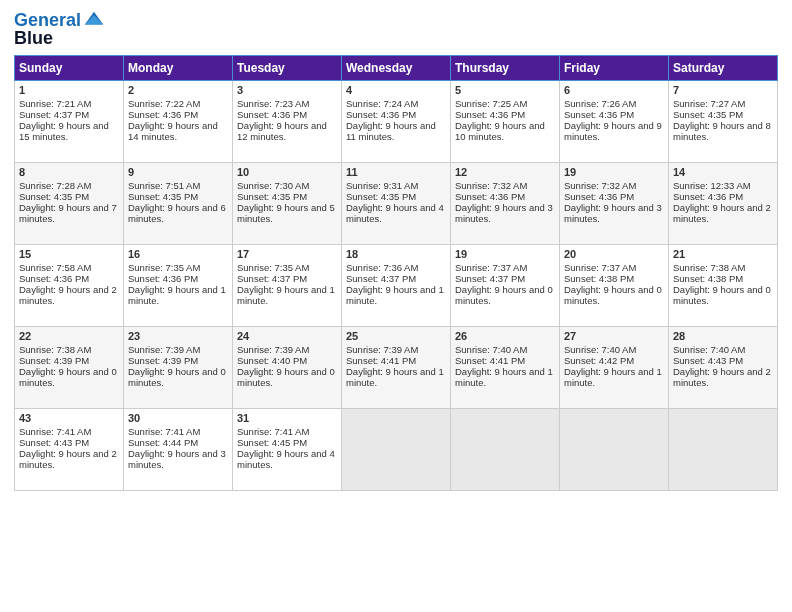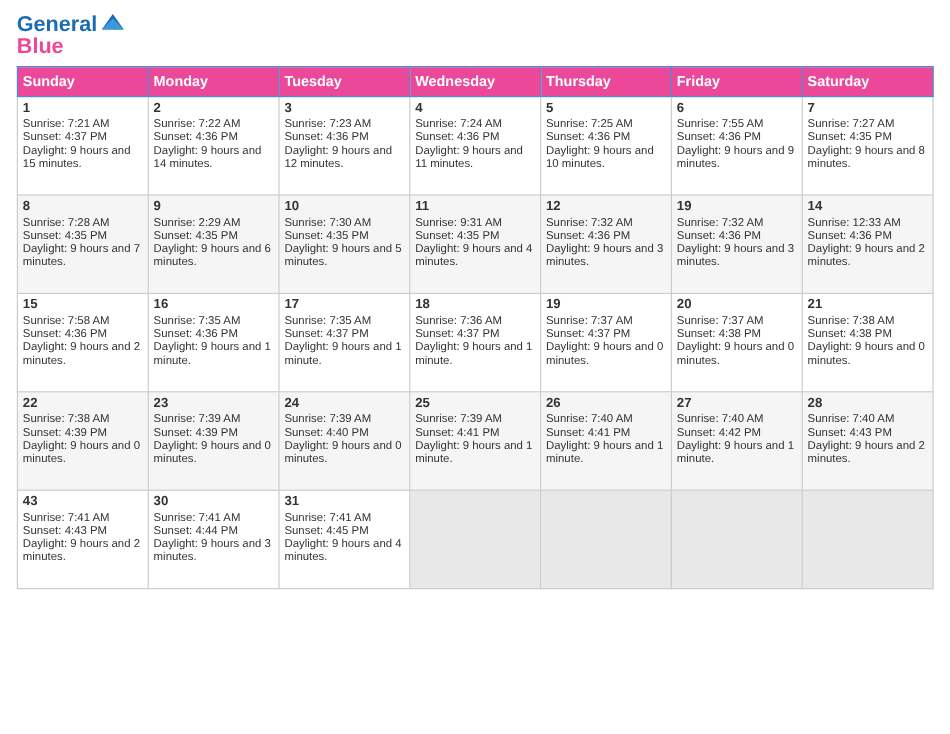--- a/index.html
+++ b/index.html
@@ -51,21 +51,21 @@
     .location {
       font-size: 13px;
       color: #555;
     }
     table {
       width: 100%;
       border-collapse: collapse;
       table-layout: fixed;
     }
     thead tr th {
-      background-color: #ec4899;
+      background-color: #4c1d95;
       color: #fff;
       font-size: 12px;
       font-weight: bold;
       padding: 5px 4px;
       text-align: left;
       border: 1px solid #4a8dd5;
     }
     tbody tr td {
       border: 1px solid #ccc;
       vertical-align: top;
@@ -97,21 +97,21 @@
       <div>
         <div style="display:flex;align-items:center;">
           <span class="logo-text">
             <span>General</span>
           </span>
           <svg class="logo-icon" viewBox="0 0 24 24" xmlns="http://www.w3.org/2000/svg">
             <polygon points="2,18 12,4 22,18" fill="#1a6cb5"></polygon>
             <polygon points="2,18 12,8 22,18" fill="#3a9ad9"></polygon>
           </svg>
         </div>
-        <div style="font-size:18px;font-weight:bold;color:#ec4899;margin-top:-4px;">Blue</div>
+        <div style="font-size:18px;font-weight:bold;color:#0f172a;margin-top:-4px;">Blue</div>
       </div>
     </div>
     <div class="title-block">
       <div class="month-title"></div>
       <div class="location"></div>
     </div>
   </div>
 
   <table>
     <thead>
@@ -152,41 +152,41 @@
         <span>Daylight: 9 hours and 11 minutes.</span>
       </td>
           <td>
         <span class="day-num">5</span>
         <span>Sunrise: 7:25 AM</span><br>
         <span>Sunset: 4:36 PM</span><br>
         <span>Daylight: 9 hours and 10 minutes.</span>
       </td>
           <td>
         <span class="day-num">6</span>
-        <span>Sunrise: 7:55 AM</span><br>
+        <span>Sunrise: 7:26 AM</span><br>
         <span>Sunset: 4:36 PM</span><br>
         <span>Daylight: 9 hours and 9 minutes.</span>
       </td>
           <td>
         <span class="day-num">7</span>
         <span>Sunrise: 7:27 AM</span><br>
         <span>Sunset: 4:35 PM</span><br>
         <span>Daylight: 9 hours and 8 minutes.</span>
       </td>
         </tr>
         <tr>
           <td>
         <span class="day-num">8</span>
         <span>Sunrise: 7:28 AM</span><br>
         <span>Sunset: 4:35 PM</span><br>
         <span>Daylight: 9 hours and 7 minutes.</span>
       </td>
           <td>
         <span class="day-num">9</span>
-        <span>Sunrise: 2:29 AM</span><br>
+        <span>Sunrise: 7:51 AM</span><br>
         <span>Sunset: 4:35 PM</span><br>
         <span>Daylight: 9 hours and 6 minutes.</span>
       </td>
           <td>
         <span class="day-num">10</span>
         <span>Sunrise: 7:30 AM</span><br>
         <span>Sunset: 4:35 PM</span><br>
         <span>Daylight: 9 hours and 5 minutes.</span>
       </td>
           <td>

